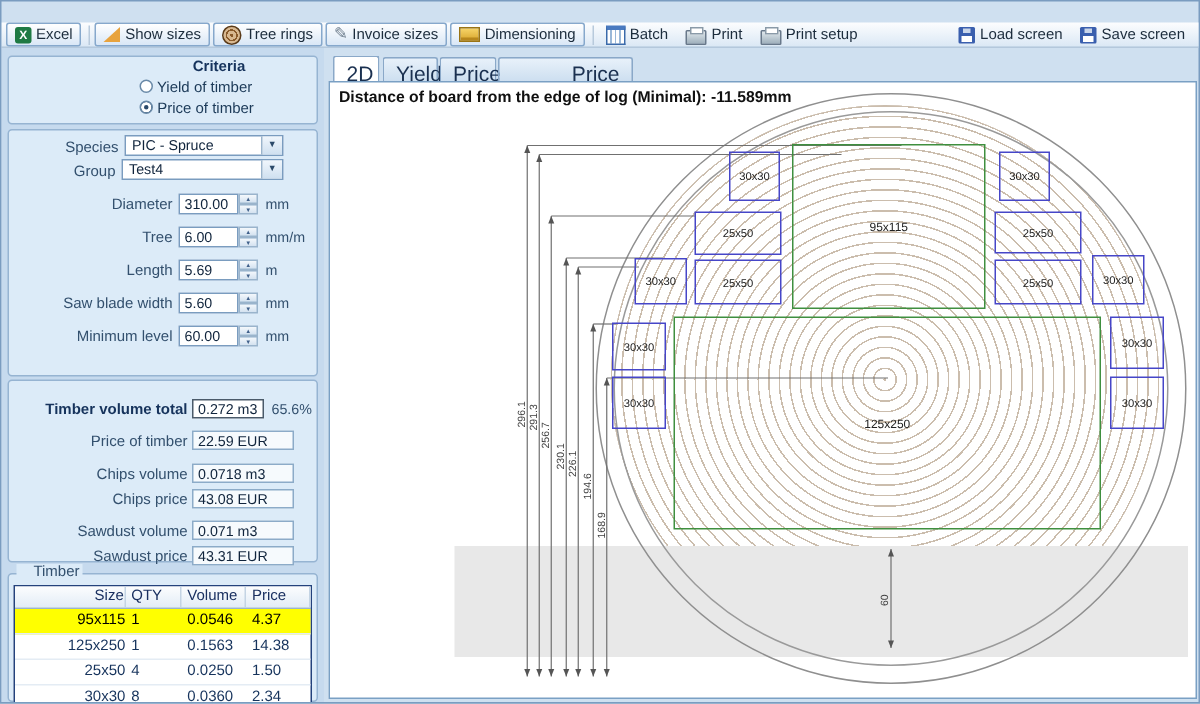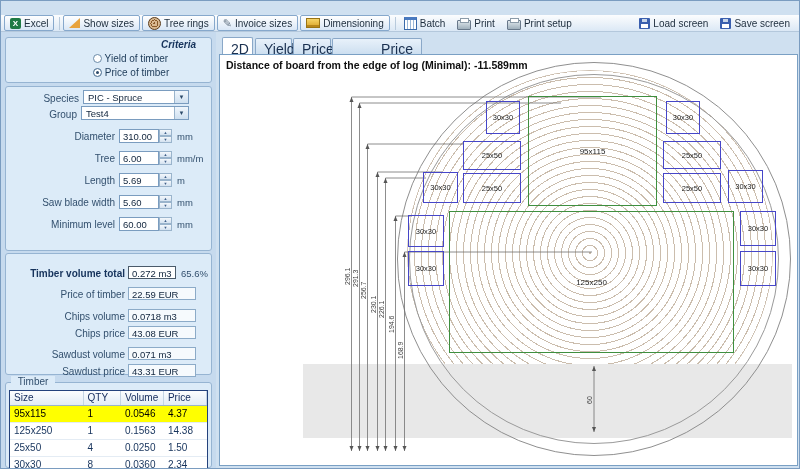--- a/index.html
+++ b/index.html
@@ -66,21 +66,21 @@
   .resbox.main{border-color:#4a5a6a;background:#ffffff;}
   
   .ttable{position:absolute;left:8px;top:389px;width:197px;height:78px;background:#fff;
     border:1px solid #24427c;font-size:10px;color:#16335c;}
   .trow{display:flex;height:16px;line-height:16px;border-bottom:1px solid #e4ecf4;}
   .trow.head{height:14px;line-height:14px;background:linear-gradient(#fcfdfe,#e2ecf6);
     border-bottom:1px solid #9ab4cc;font-weight:normal;color:#1a3060;}
   .trow.head span{border-right:1px solid #c4d4e4;}
   .trow.sel{background:#ffff00;color:#000;}
   .trow span{padding-left:4px;box-sizing:border-box;}
-  .c1{width:77px;} .c2{width:39px;} .c3{width:45px;} .c4{width:45px;}
+  .c1{width:77px;text-align:right;} .c2{width:39px;} .c3{width:45px;} .c4{width:45px;}
   
   .main{position:absolute;left:218px;top:31px;width:579px;height:435px;}
   .tabbar{position:absolute;left:0;top:5px;width:579px;height:17px;}
   .tab{position:absolute;top:1px;height:16px;border:1px solid #8aa8c8;border-bottom:none;
     border-radius:2px 2px 0 0;background:linear-gradient(#e8f1fa,#cddff0);
     font-size:14px;color:#1a3050;text-align:right;padding:2px 8px 0 8px;box-sizing:border-box;}
   .tab.active{background:#fff;top:0;height:18px;padding-top:3px;}
   .content{position:absolute;left:0;top:22px;width:579px;height:412px;background:#fff;
     border:1px solid #7aa0c4;box-sizing:border-box;}
   .heading{position:absolute;left:6px;top:4px;font-size:10.5px;font-weight:bold;color:#101010;}
@@ -144,21 +144,21 @@
       <div class="tb-btn">
         <span class="ic ic-floppy"></span>
         <span>Save screen</span>
       </div>
     </div>
   </div>
 
   <div class="sidebar"></div>
 
   <div class="pbox" style="left:4px;top:36px;width:207px;height:46px;"></div>
-  <div class="lbl b" style="left:95px;top:38px;width:100px;font-style:italic;">Criteria</div>
+  <div class="lbl b" style="left:95px;top:38px;width:100px;text-align:center;">Criteria</div>
   <div class="radio-row" style="left:92px;top:52px;">
     <span class="radio"></span>
     <span>Yield of timber</span>
   </div>
   <div class="radio-row" style="left:92px;top:66px;">
     <span class="radio checked"></span>
     <span>Price of timber</span>
   </div>
 
   <div class="pbox" style="left:4px;top:85px;width:207px;height:165px;"></div>
@@ -235,21 +235,21 @@
   <div class="lbl" style="left:0px;top:327px;width:124px;">Chips price</div>
   <div class="resbox" style="left:127px;top:325px;width:68px;height:13px;">43.08 EUR</div>
 
   <div class="lbl" style="left:0px;top:348px;width:124px;">Sawdust volume</div>
   <div class="resbox" style="left:127px;top:346px;width:68px;height:13px;">0.071 m3</div>
 
   <div class="lbl" style="left:0px;top:365px;width:124px;">Sawdust price</div>
   <div class="resbox" style="left:127px;top:363px;width:68px;height:13px;">43.31 EUR</div>
 
   <div class="pbox" style="left:4px;top:381px;width:207px;height:86px;"></div>
-  <div class="lbl" style="left:10px;top:375px;width:40px;text-align:center;background:#dcebf8;padding:0 2px;">Timber</div>
+  <div class="lbl" style="left:10px;top:375px;width:40px;text-align:right;background:#dcebf8;padding:0 2px;">Timber</div>
   <div class="ttable">
     <div class="trow head">
       <span class="c1">Size</span>
       <span class="c2">QTY</span>
       <span class="c3">Volume</span>
       <span class="c4">Price</span>
     </div>
     <div class="trow sel">
       <span class="c1">95x115</span>
       <span class="c2">1</span>

